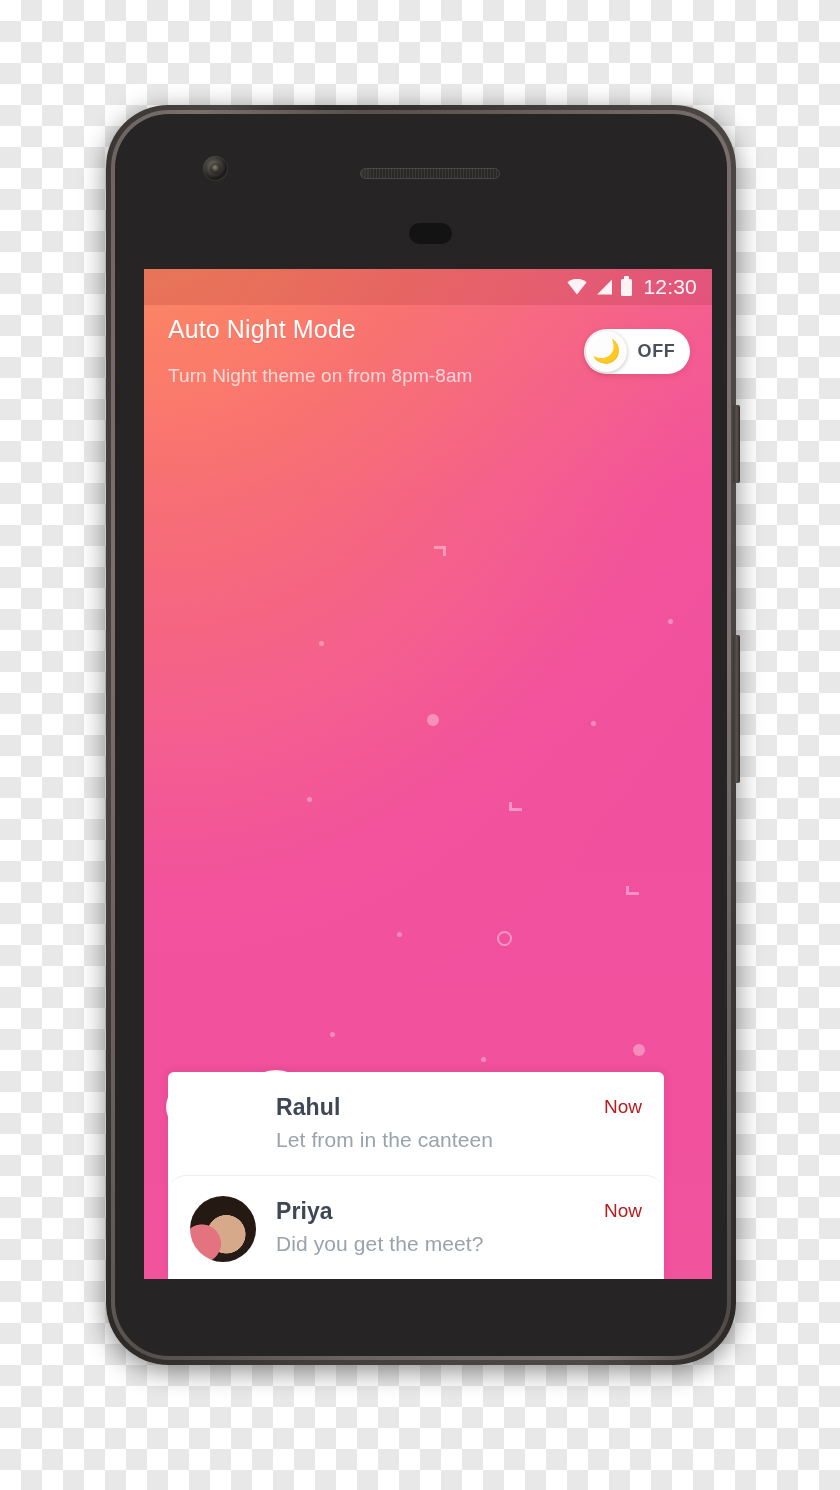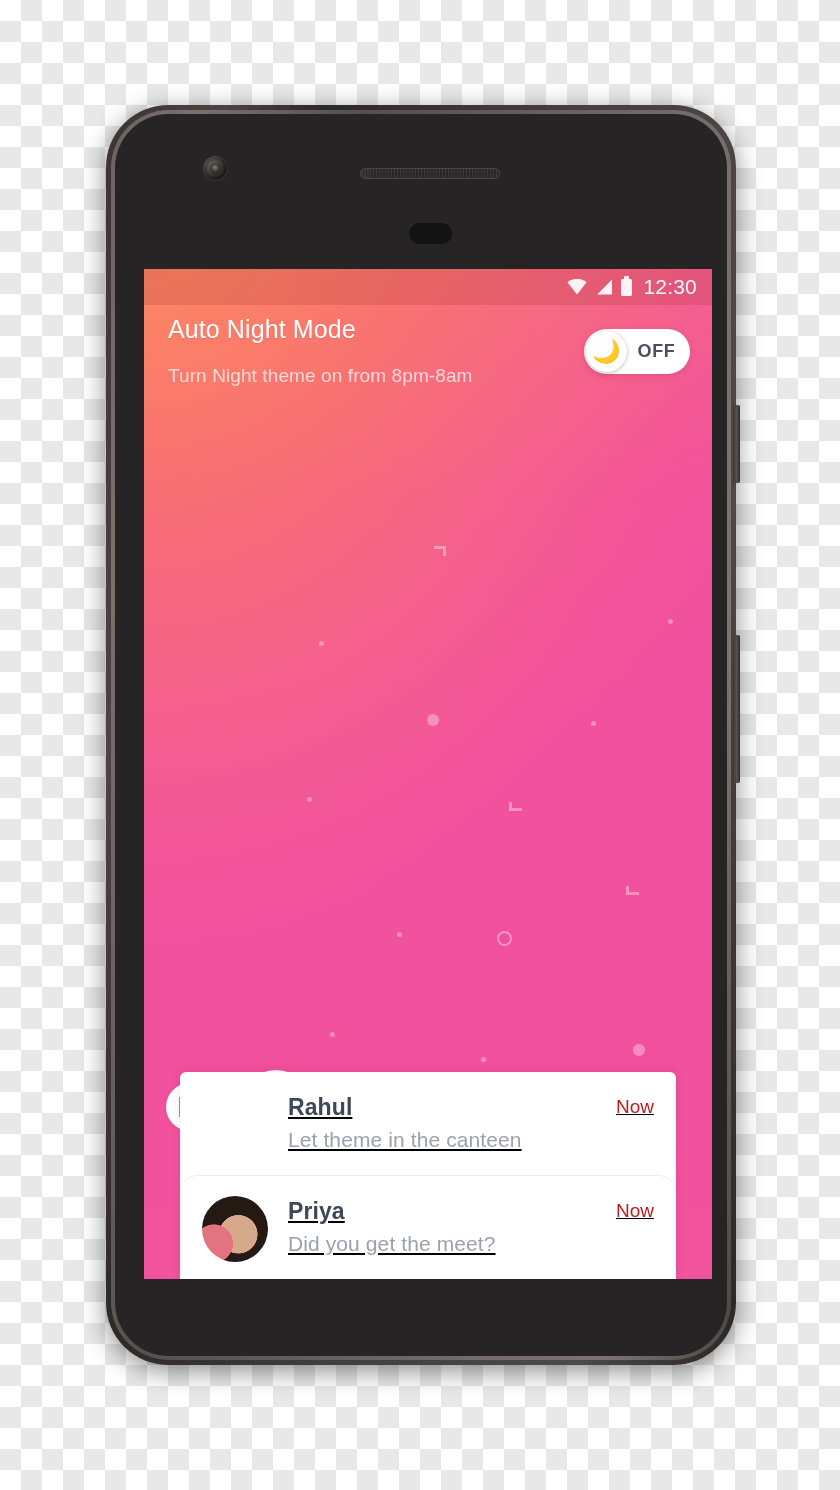--- a/index.html
+++ b/index.html
@@ -161,25 +161,24 @@
   }
   .sticker.cut{margin-right:-26px;}
   #sticker-active-label{
     position:absolute;left:0;top:88px;width:100%;text-align:center;
     color:#ffffff;font-size:20px;letter-spacing:.2px;
   }
   #sticker-active-wrap{position:relative;display:flex;align-items:center;justify-content:center;}
 
   
   #conv-card{
-    position:absolute;left:36px;bottom:0;width:496px;
+    position:absolute;left:24px;bottom:0;width:496px;
     background:#ffffff;border-radius:6px 6px 0 0;
     box-shadow:0 -1px 10px rgba(140,30,80,.12);
     overflow:hidden;
-    text-decoration:underline;
   }
   .conv-row{
     display:flex;align-items:flex-start;padding:20px 22px 17px 22px;position:relative;
   }
   .conv-row + .conv-row{border-top:1px solid #eeeeee;border-radius:18px;}
   .conv-avatar{
     width:66px;height:66px;border-radius:50%;flex-shrink:0;margin-right:20px;
     overflow:hidden;position:relative;
   }
   .conv-body{flex:1;min-width:0;padding-top:2px;}
@@ -288,21 +287,21 @@
 
             <div class="conv-row">
               <div class="conv-avatar" style="background:
                      radial-gradient(circle at 50% 88%, #a83036 0 30%, transparent 31%),
                      radial-gradient(circle at 50% 60%, #c99470 0 34%, transparent 35%),
                      radial-gradient(ellipse 62% 44% at 50% 26%, #3d2a1d 0 100%, transparent 100%),
                      linear-gradient(160deg,#7d6248,#4c3venue 100%),
                      #6f5139;"></div>
               <div class="conv-body">
                 <div class="conv-name">Rahul</div>
-                <div class="conv-msg">Let theme in the canteen</div>
+                <div class="conv-msg">Let from in the canteen</div>
               </div>
               <div class="conv-time">Now</div>
             </div>
 
             <div class="conv-row">
               <div class="conv-avatar" style="background:
                      radial-gradient(circle at 18% 72%, #e3737e 0 26%, transparent 27%),
                      radial-gradient(circle at 55% 58%, #d7a98b 0 36%, transparent 37%),
                      radial-gradient(ellipse 70% 52% at 56% 20%, #241913 0 100%, transparent 100%),
                      linear-gradient(150deg,#3a2a22,#1f1613);"></div>

